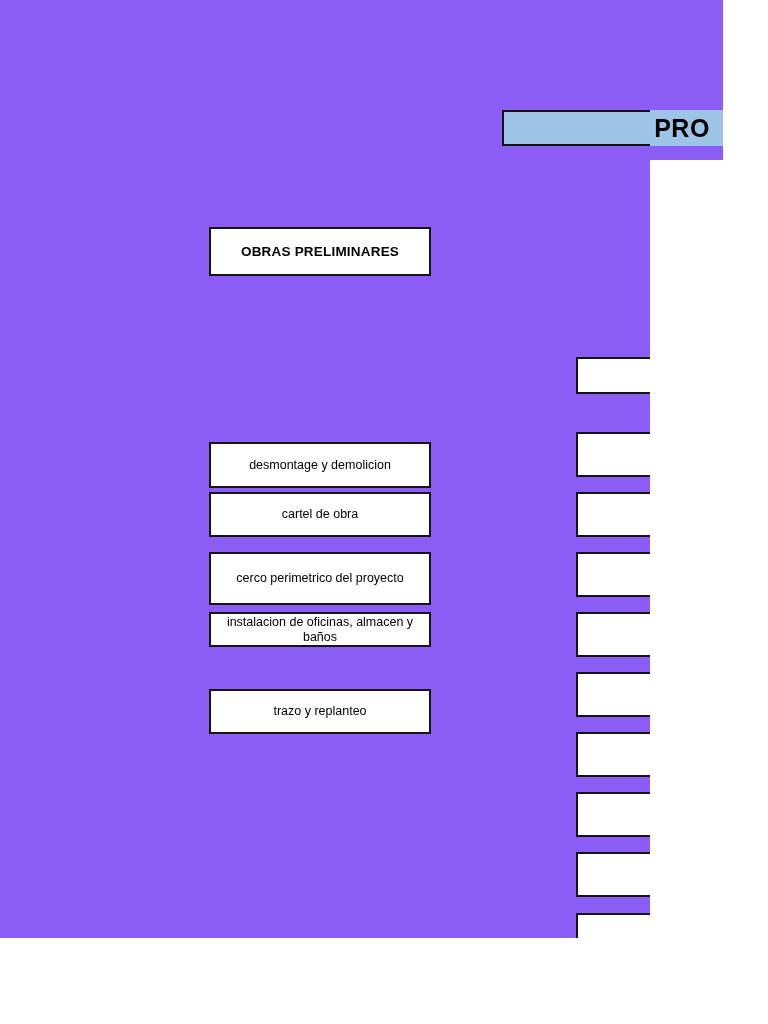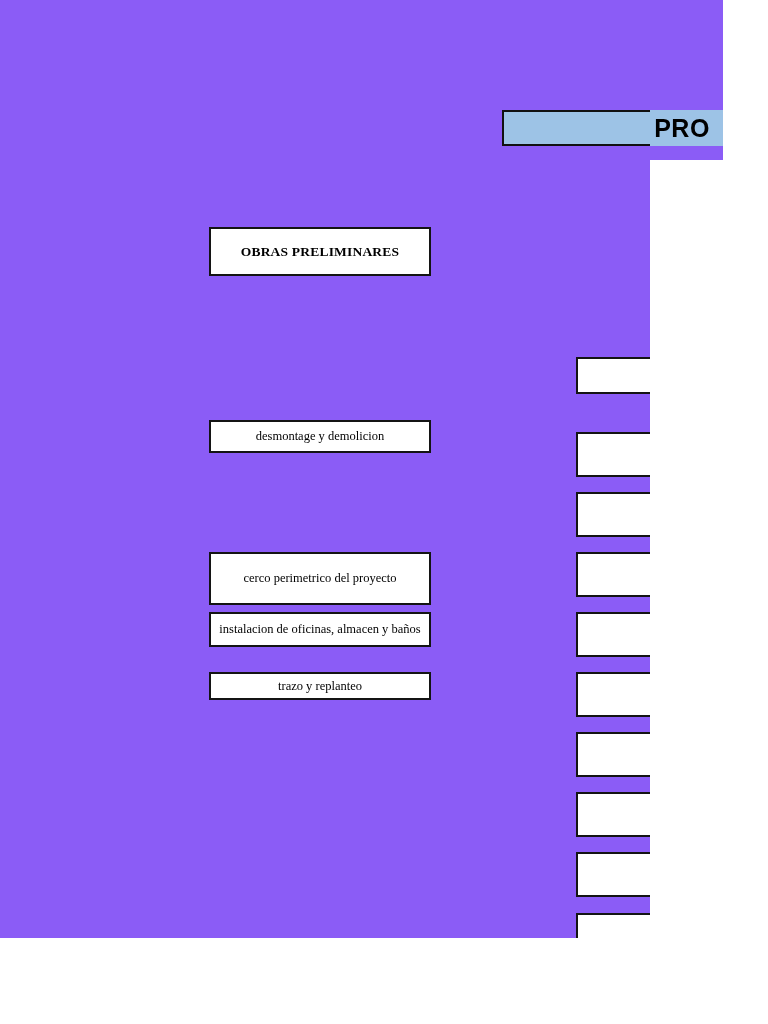--- a/index.html
+++ b/index.html
@@ -68,25 +68,25 @@
 
   
   .node {
     position: absolute;
     box-sizing: border-box;
     border: 2.5px solid #141414;
     background: #ffffff;
     display: flex;
     align-items: center;
     justify-content: center;
+    text-align: center;
     font-size: 12.5px;
     line-height: 15px;
     padding: 2px 6px;
     overflow: hidden;
-    font-family: Liberation Serif, serif;
   }
   .node.header {
     font-weight: bold;
     font-size: 13.5px;
     letter-spacing: 0.2px;
   }
 
   
   .col-left {
     left: 209px;
@@ -134,28 +134,29 @@
 <body>
 
 <div id="page">
 
   <div class="title-banner"></div>
   <div class="title-banner-border"></div>
   <div class="title-text">PRO</div>
 
   <div class="node header col-left" style="top:227px;height:49px;">OBRAS PRELIMINARES</div>
 
-  <div class="node col-left" style="top:420px;height:33px;">desmontage y demolicion</div>
+  <div class="node col-left" style="top:442px;height:46px;">desmontage y demolicion</div>
 
+  <div class="node col-left" style="top:492px;height:45px;">cartel de obra</div>
 
   <div class="node col-left" style="top:552px;height:53px;">cerco perimetrico del proyecto</div>
 
   <div class="node col-left" style="top:612px;height:35px;">instalacion de oficinas, almacen y baños</div>
 
-  <div class="node col-left" style="top:672px;height:28px;">trazo y replanteo</div>
+  <div class="node col-left" style="top:689px;height:45px;">trazo y replanteo</div>
 
   <div class="node col-right" style="top:357px;height:37px;"></div>
 
   <div class="node col-right" style="top:432px;height:45px;">exc</div>
 
   <div class="node col-right" style="top:492px;height:45px;">eliminacion</div>
 
   <div class="node col-right" style="top:552px;height:45px;">sol</div>
 
   <div class="node col-right" style="top:612px;height:45px;">acero de zap</div>

